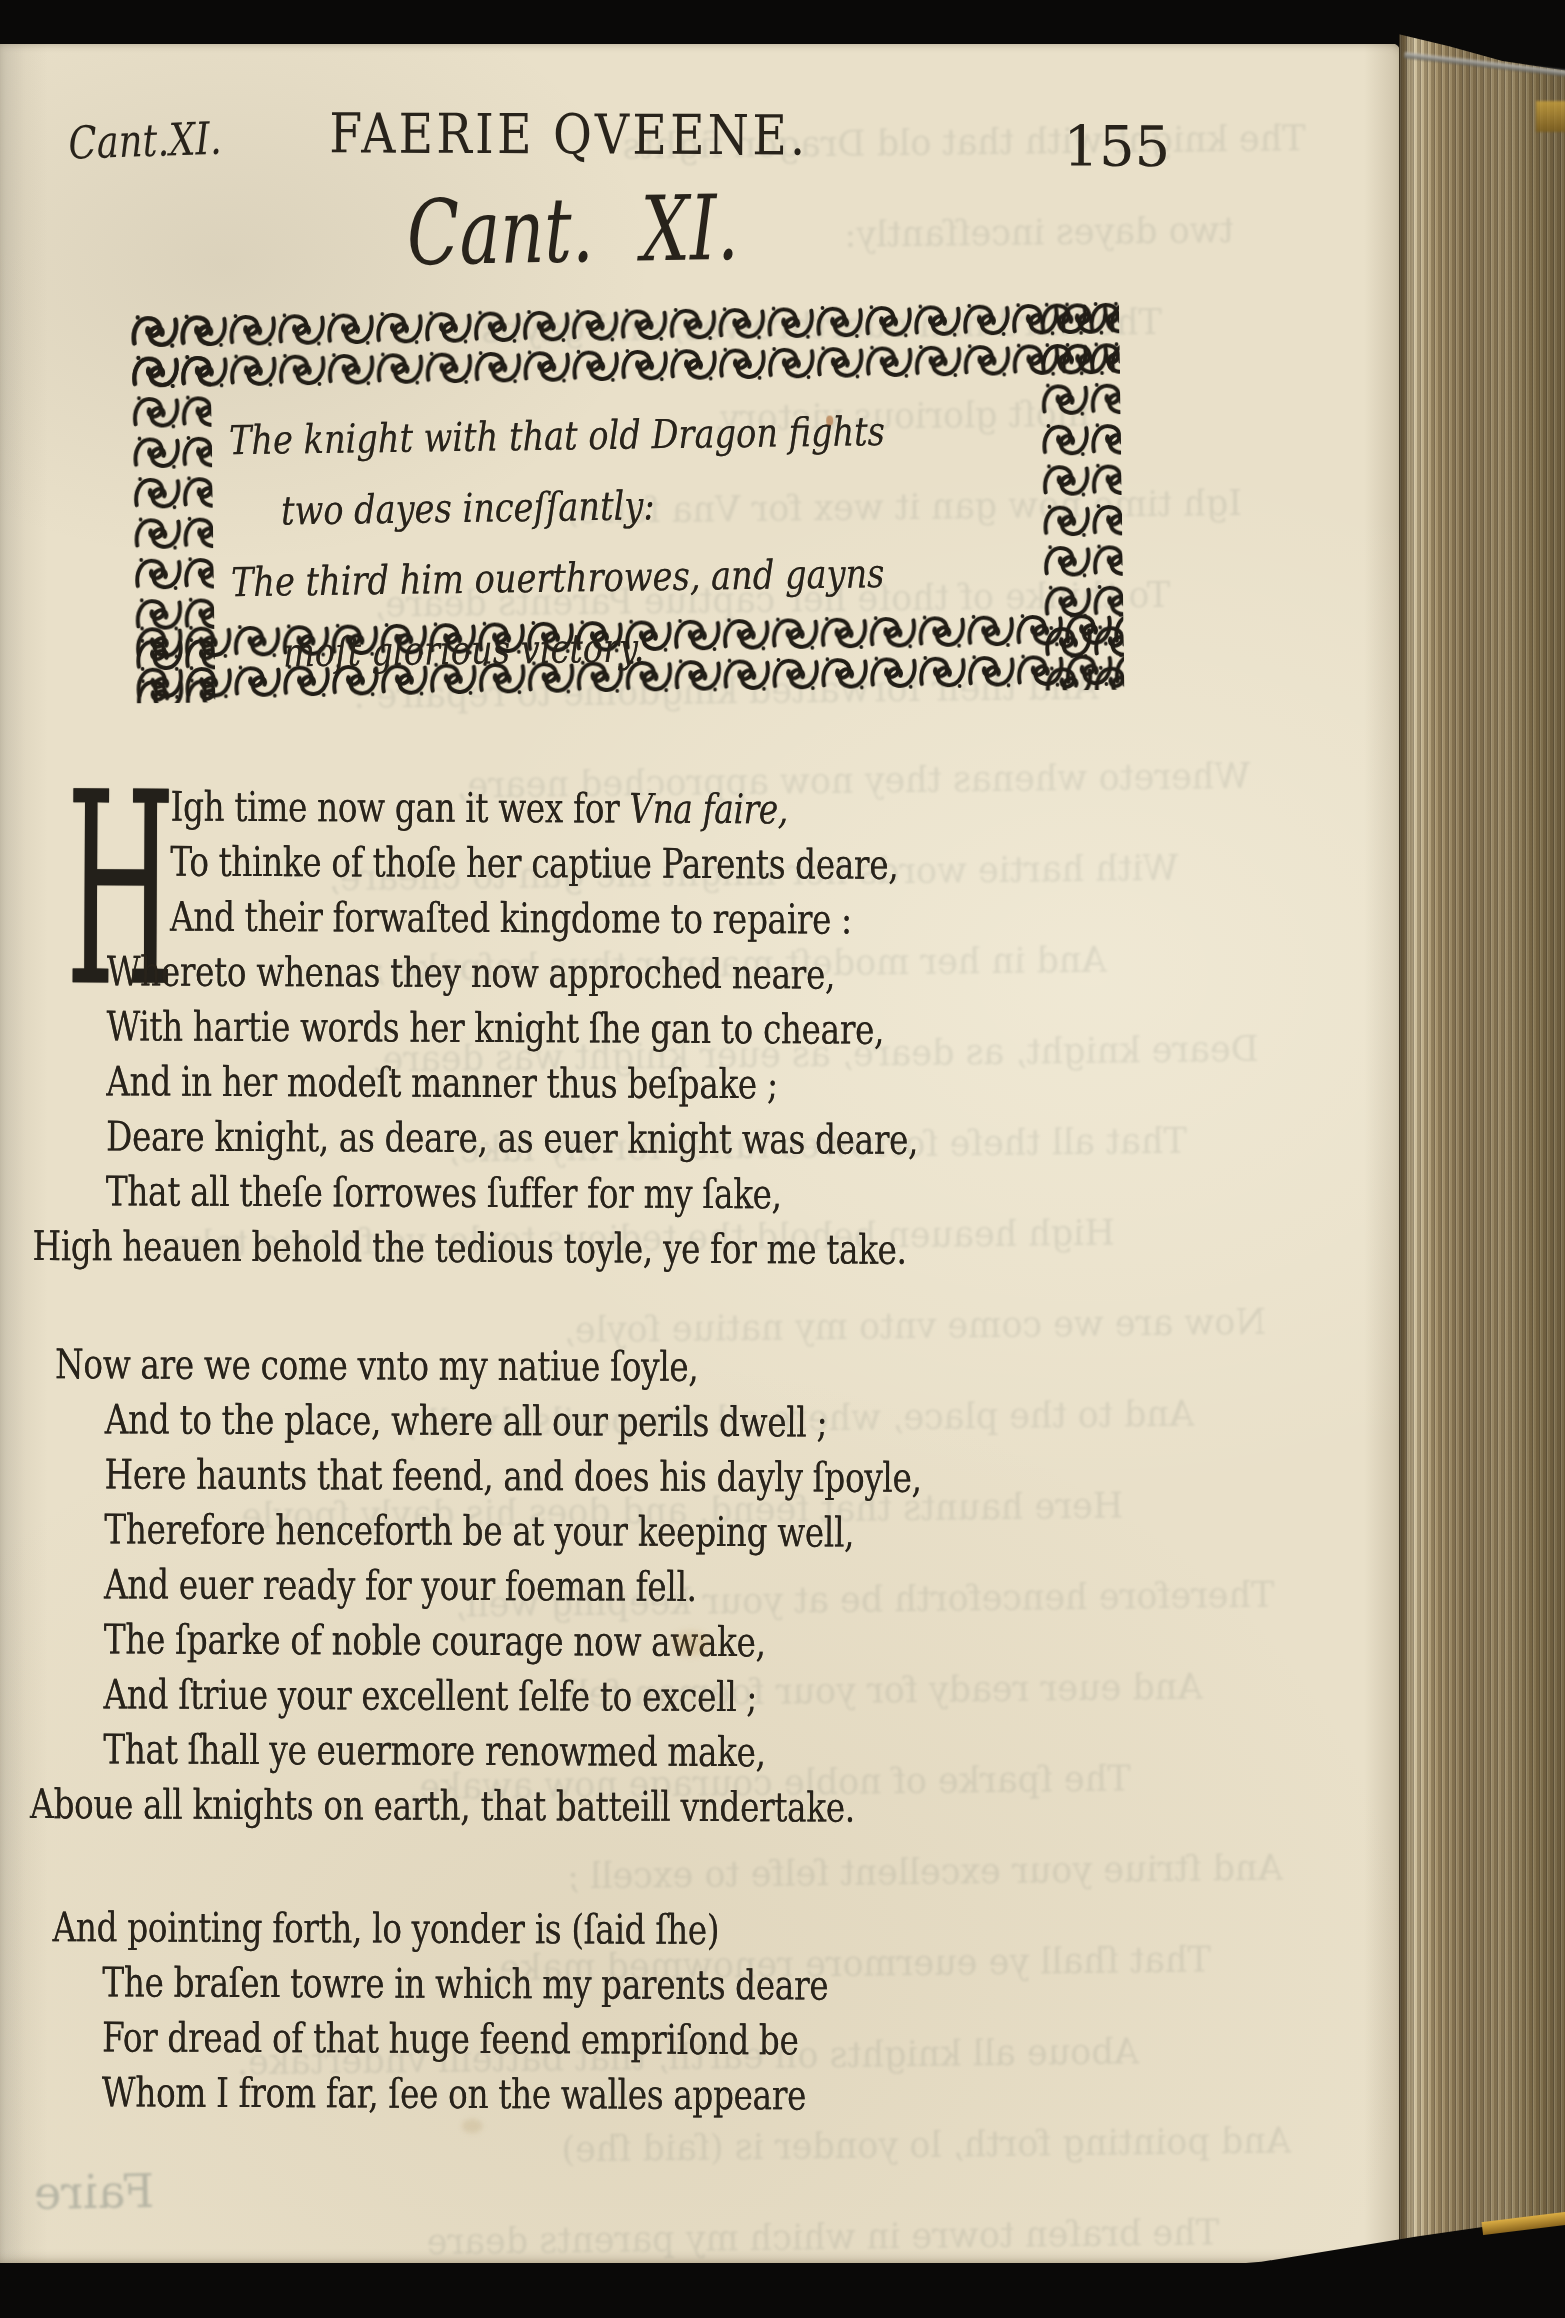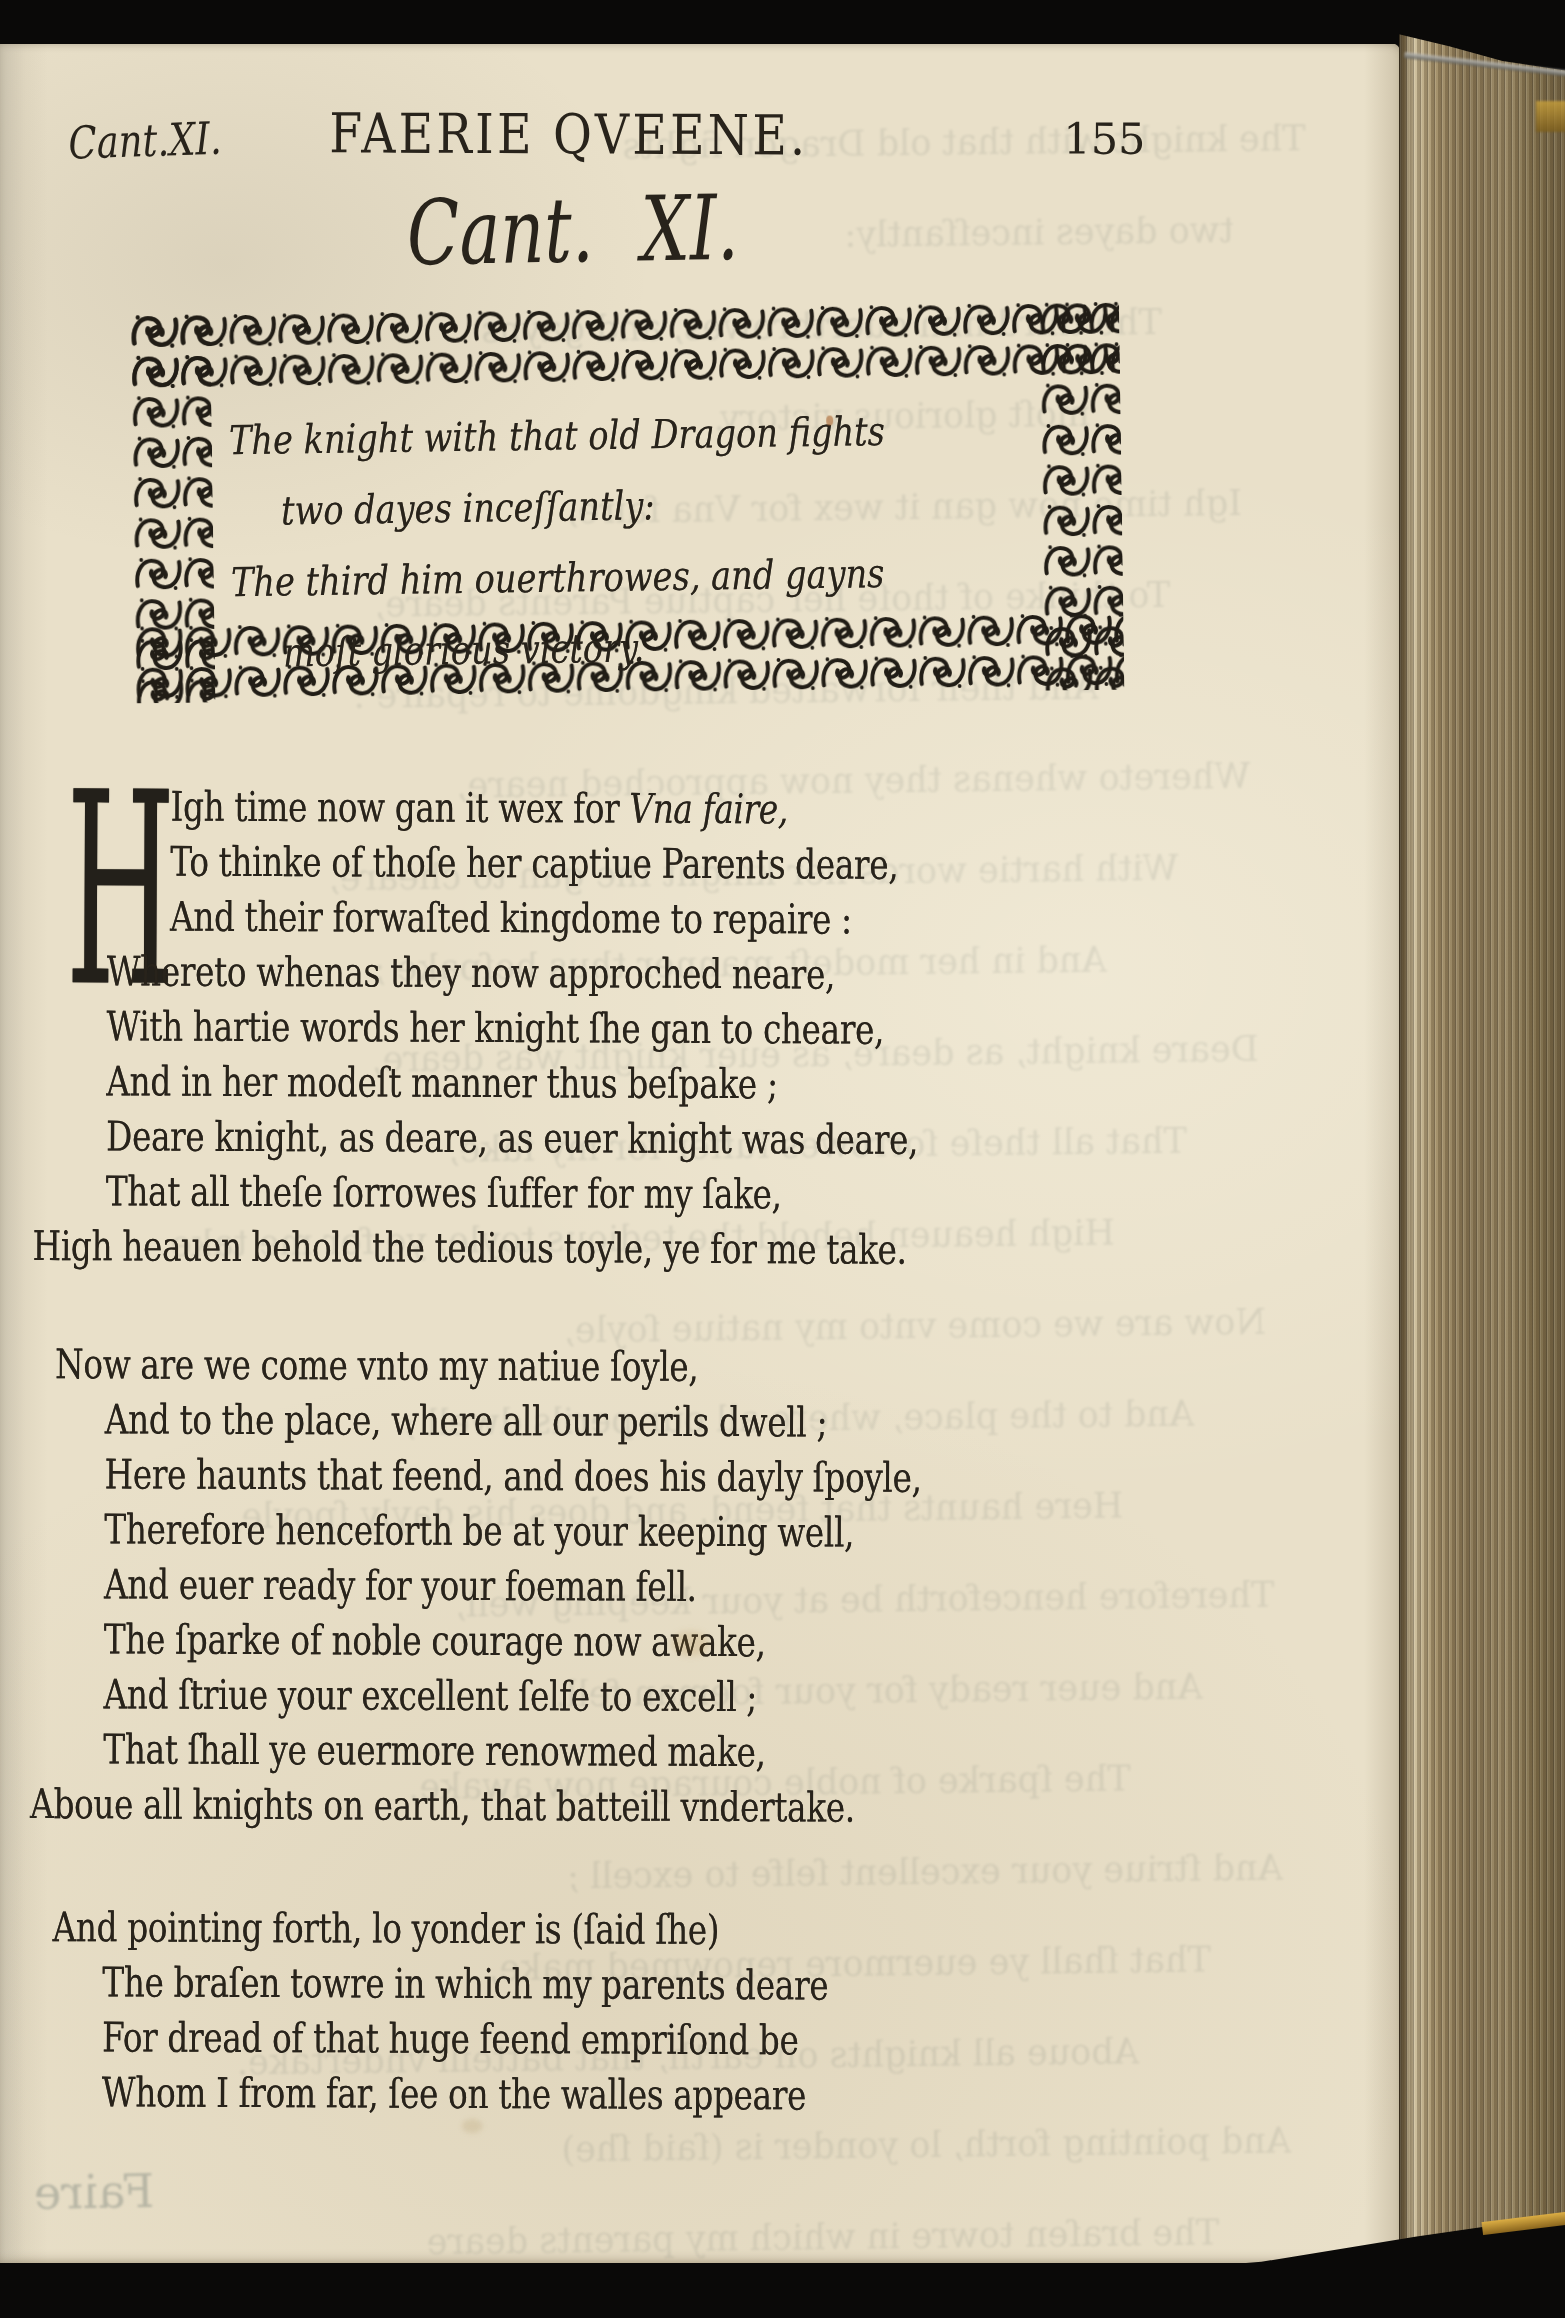--- a/index.html
+++ b/index.html
@@ -23,21 +23,21 @@
         color:#59645e;font-size:35px;line-height:91px;pointer-events:none;}
   .ghost-layer div{white-space:nowrap;overflow:hidden;}
   .catchword-ghost{position:absolute;left:34px;top:2122px;font-size:46px;color:#6d7872;
         opacity:.38;filter:blur(0.9px);transform:scaleX(-1) rotate(1deg);}
   
   .runhead-left{position:absolute;left:64px;top:73px;font-style:italic;font-size:45px;
         transform:rotate(-2.2deg);}
   .runhead-left .sx{display:inline-block;transform:scaleX(.82);transform-origin:left;}
   .runhead-center{position:absolute;left:325px;top:60px;font-size:55px;letter-spacing:3.7px;}
   .runhead-center .sx{display:inline-block;transform:scaleX(.86);transform-origin:left;}
-  .page-number{position:absolute;left:1059px;top:69px;font-size:43px;}
+  .page-number{position:absolute;left:1059px;top:69px;font-size:56px;}
   .canto-heading{position:absolute;left:403px;top:134px;font-style:italic;font-size:90px;
         word-spacing:34px;transform:rotate(-1.2deg);}
   .canto-heading .sx{display:inline-block;transform:scaleX(.76);transform-origin:left;}
   
   .orn-frame{position:absolute;left:130px;top:262px;width:989px;height:392px;transform:rotate(-1.05deg);}
   .orn{position:absolute;}
   .orn-top{left:0;top:0;width:989px;height:81px;}
   .orn-bottom{left:0;bottom:0;width:989px;height:81px;}
   .orn-left{left:0;top:0;width:80px;height:392px;}
   .orn-right{right:0;top:0;width:80px;height:392px;}

